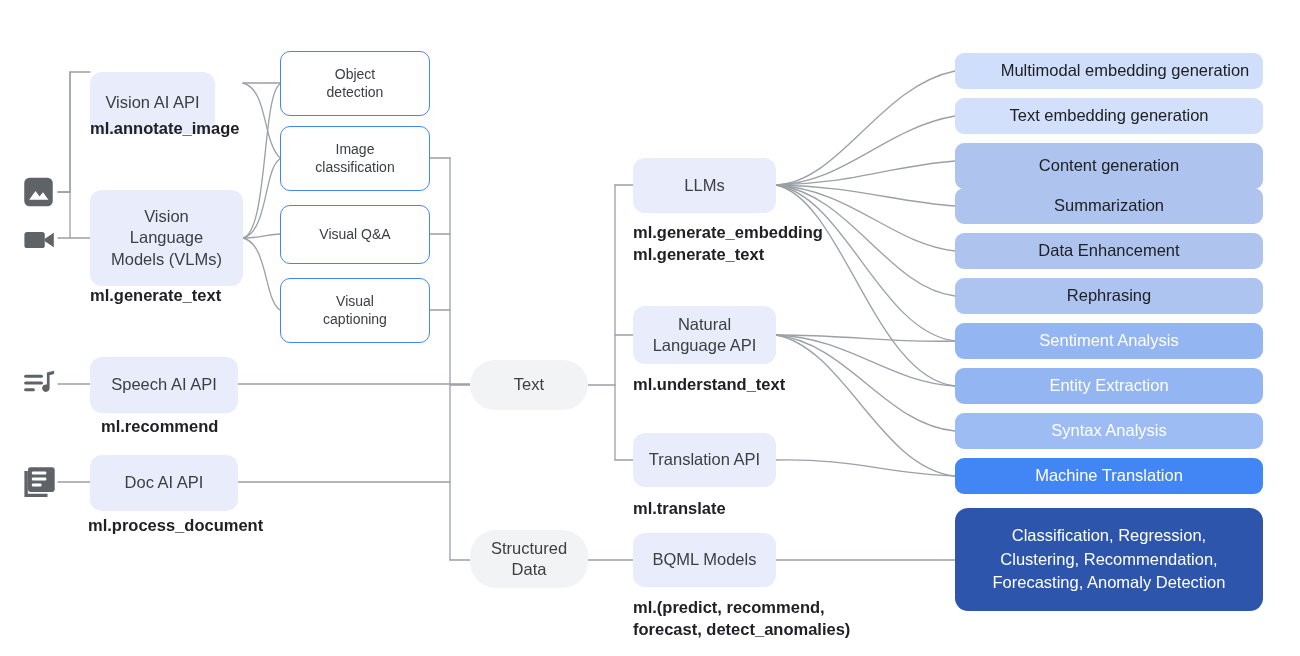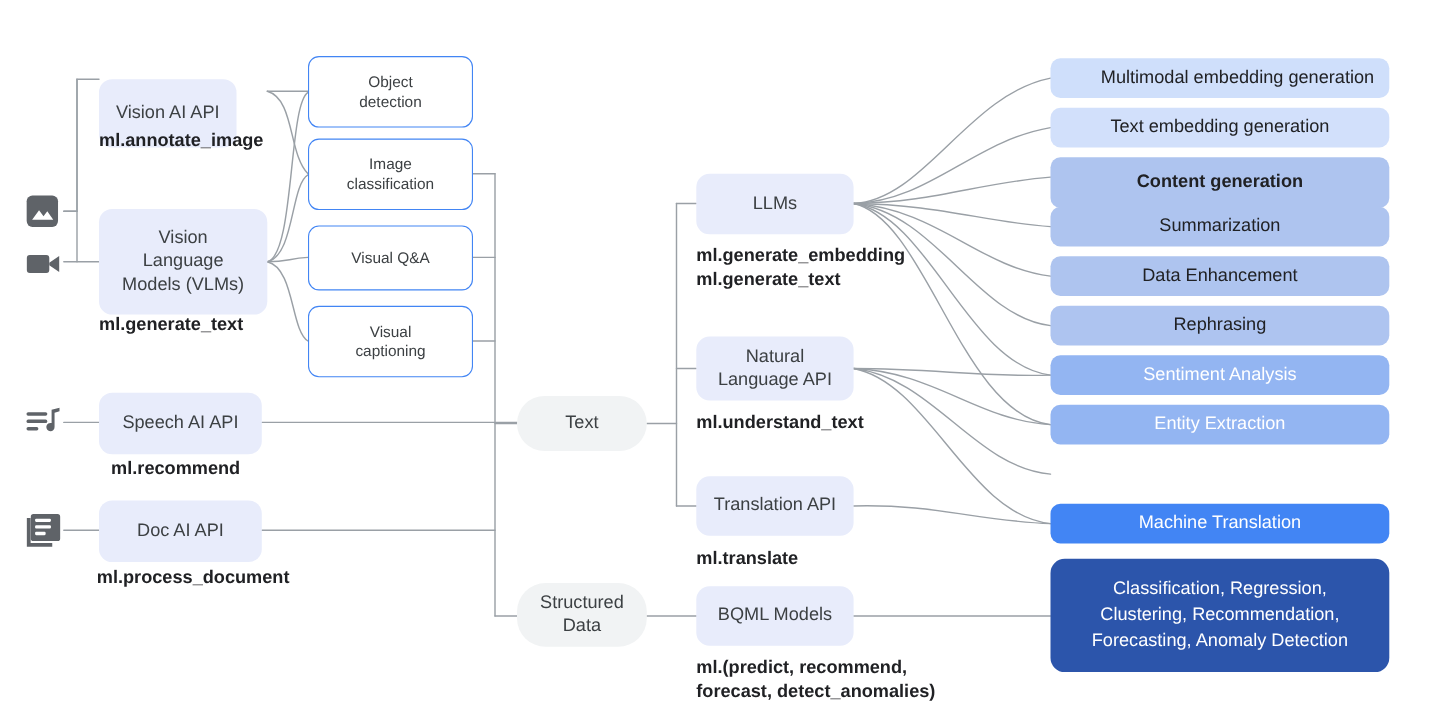--- a/index.html
+++ b/index.html
@@ -188,37 +188,40 @@
   </div>
   <div class="cap" style="left:633px;top:596px;">ml.(predict, recommend,
 forecast, detect_anomalies)</div>
 
   <div class="node outbox" style="left:955px;top:53px;width:308px;height:36px;background:#cfdffb;color:#202124;padding-left:32px;">
     <span>Multimodal embedding generation</span>
   </div>
   <div class="node outbox" style="left:955px;top:98px;width:308px;height:36px;background:#d2e0fb;color:#202124;">
     <span>Text embedding generation</span>
   </div>
-  <div class="node outbox" style="left:955px;top:143px;width:308px;height:46px;background:#aec4ef;color:#202124;font-weight:bold;">
+  <div class="node outbox" style="left:955px;top:143px;width:308px;height:46px;background:#aec4ef;color:#202124;">
     <span>Content generation</span>
   </div>
   <div class="node outbox" style="left:955px;top:188px;width:308px;height:36px;background:#aec4ef;color:#202124;">
     <span>Summarization</span>
   </div>
   <div class="node outbox" style="left:955px;top:233px;width:308px;height:36px;background:#aec4ef;color:#202124;">
     <span>Data Enhancement</span>
   </div>
   <div class="node outbox" style="left:955px;top:278px;width:308px;height:36px;background:#aec4f0;color:#202124;">
     <span>Rephrasing</span>
   </div>
   <div class="node outbox" style="left:955px;top:323px;width:308px;height:36px;background:#93b5f2;color:#ffffff;">
     <span>Sentiment Analysis</span>
   </div>
   <div class="node outbox" style="left:955px;top:368px;width:308px;height:36px;background:#93b5f2;color:#ffffff;">
     <span>Entity Extraction</span>
+  </div>
+  <div class="node outbox" style="left:955px;top:413px;width:308px;height:36px;background:#9dbcf3;color:#ffffff;">
+    <span>Syntax Analysis</span>
   </div>
   <div class="node outbox" style="left:955px;top:458px;width:308px;height:36px;background:#4285f4;color:#ffffff;">
     <span>Machine Translation</span>
   </div>
   <div class="node outbox big" style="left:955px;top:508px;width:308px;height:103px;background:#2c55ab;color:#ffffff;white-space:pre;">
     <span style="white-space:pre;">Classification, Regression,
 Clustering, Recommendation,
 Forecasting, Anomaly Detection</span>
   </div>
 

